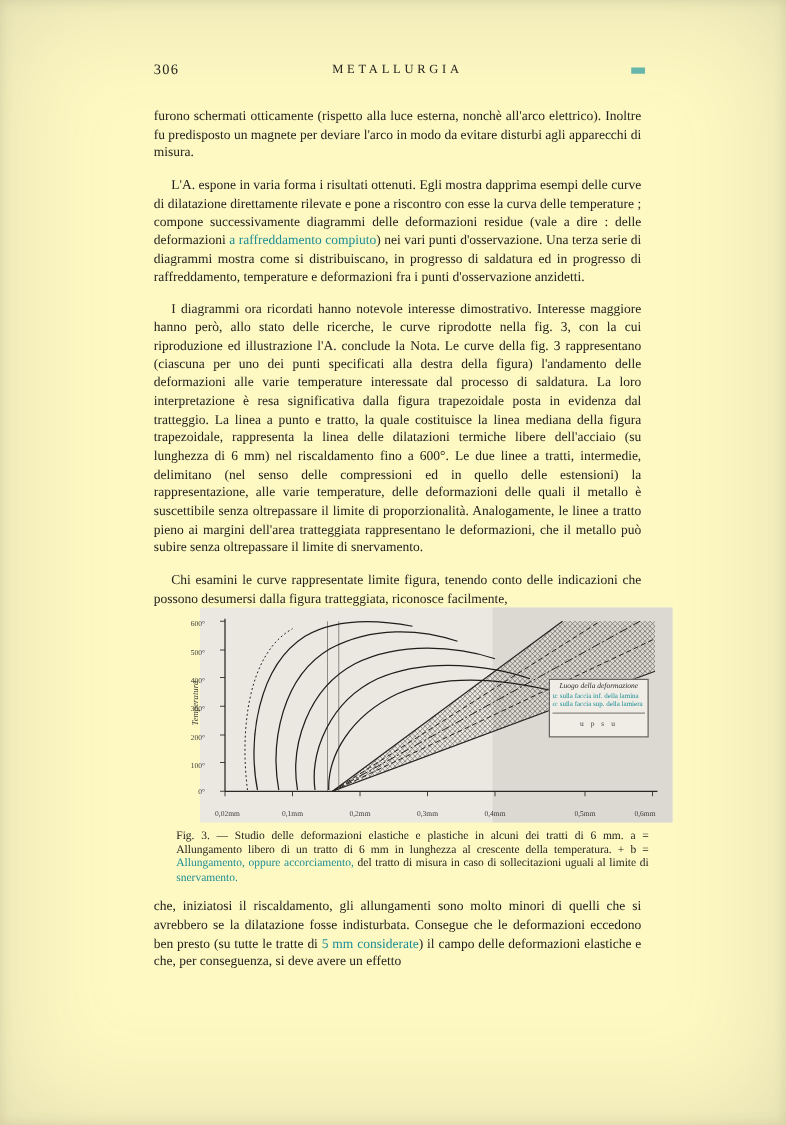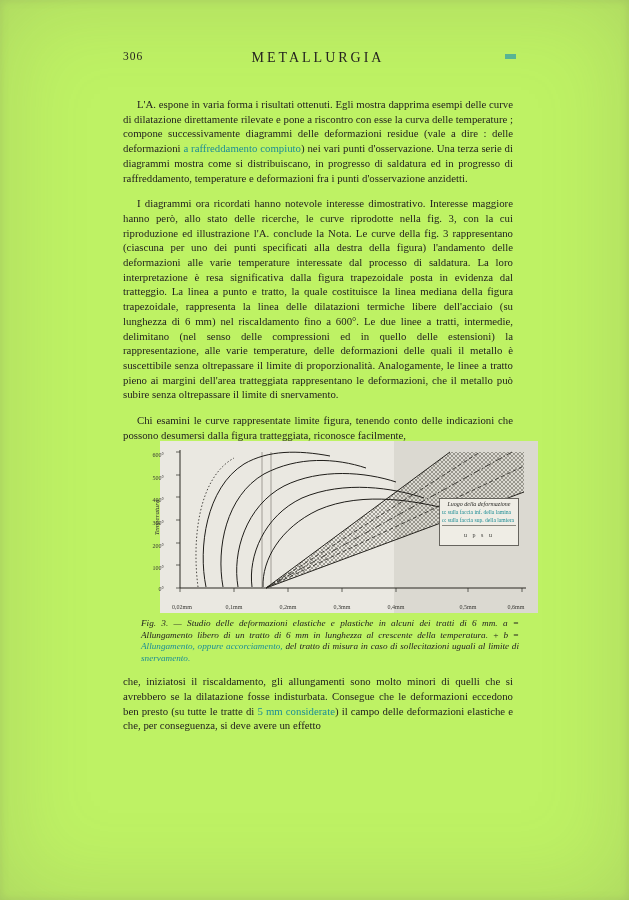--- a/index.html
+++ b/index.html
@@ -1,27 +1,27 @@
 <!DOCTYPE html>
 <html><head>
 <meta charset="utf-8">
 <style>
   * { box-sizing: border-box; margin: 0; padding: 0; }
   html, body { width: 629px; height: 900px; }
   body { background: #cfccc5; }
   .page {
     position: relative; width: 629px; height: 900px;
-    background: #bef264; overflow: hidden;
+    background: #fef9c3; overflow: hidden;
     box-shadow: inset 0 0 90px rgba(105,100,88,.20), inset 0 0 10px rgba(105,100,88,.18);
     font-family: "Liberation Serif", "DejaVu Serif", serif;
     color: #24231f;
   }
   .header { position: absolute; top: 50px; left: 123px; width: 390px; height: 16px; font-size: 11.5px; }
   .page-num { position: absolute; left: 0; top: 0; letter-spacing: 1px; }
-  .journal { position: absolute; left: 0; right: 0; text-align: center; font-size: 14px; letter-spacing: 3px; }
+  .journal { position: absolute; left: 0; right: 0; text-align: center; font-size: 10px; letter-spacing: 3px; }
   .artifact { position: absolute; right: -3px; top: 4px; width: 11px; height: 5px; background: #35a0a4; opacity: .75; }
 
   .text-block { position: absolute; top: 86px; left: 123px; width: 390px; font-size: 10.8px; line-height: 14.7px; text-align: justify; }
   .para { margin: 0; }
   .indent { text-indent: 14px; margin-top: 11px; }
   .p-after { margin-top: 10px; }
   .teal { color: #1d8d95; }
 
   .figure-block { margin: 6px 0 0 45px; width: 362px; position: relative; }
   .figure-plot { position: relative; width: 362px; height: 150px; }
@@ -34,35 +34,36 @@
   .y-tick { position: absolute; left: -26px; width: 22px; text-align: right; font-size: 6px; color: #3a3a36; }
 
   .legend { position: absolute; left: 271px; top: 50px; width: 80px; background: #efede5; border: 1px solid #66645e; padding: 2px; }
   .legend-title { font-size: 6px; font-style: italic; text-align: center; color: #2a2a26; line-height: 7px; }
   .legend-item { font-size: 5.6px; color: #1d8d95; margin-top: 1px; line-height: 6.5px; }
   .legend-footer { font-size: 6px; color: #3a3a36; margin-top: 2px; border-top: 1px solid #8a887f; padding-top: 2px; letter-spacing: 2px; text-align: center; }
 
   .x-ticks { position: relative; width: 362px; height: 13px; }
   .x-tick { position: absolute; top: 2px; transform: translateX(-50%); font-size: 6px; color: #3a3a36; white-space: nowrap; }
 
-  .caption { margin: 7px 0 0 -27px; width: 378px; font-size: 9.2px; line-height: 11.4px; text-align: justify; color: #24231f; font-style: italic; }
+  .caption { margin: 7px 0 0 -27px; width: 378px; font-size: 9.2px; line-height: 11.4px; text-align: justify; color: #24231f; }
 </style>
 </head>
 <body>
 
 <div class="page">
 
   <div class="header">
     <span class="page-num">306</span>
     <span class="journal">METALLURGIA</span>
     <span class="artifact"></span>
   </div>
 
   <div class="text-block">
 
+    <p class="para">furono schermati otticamente (rispetto alla luce esterna, nonchè all'arco elettrico). Inoltre fu predisposto un magnete per deviare l'arco in modo da evitare disturbi agli apparecchi di misura.</p>
 
     <p class="para indent"><span>L'A. espone in varia forma i risultati ottenuti. Egli mostra dapprima esempi delle curve di dilatazione direttamente rilevate e pone a riscontro con esse la curva delle temperature ; compone successivamente diagrammi delle deformazioni residue (vale a dire : delle deformazioni </span><span class="teal">a raffreddamento compiuto</span><span>) nei vari punti d'osservazione. Una terza serie di diagrammi mostra come si distribuiscano, in progresso di saldatura ed in progresso di raffreddamento, temperature e deformazioni fra i punti d'osservazione anzidetti.</span></p>
 
     <p class="para indent">I diagrammi ora ricordati hanno notevole interesse dimostrativo. Interesse maggiore hanno però, allo stato delle ricerche, le curve riprodotte nella fig. 3, con la cui riproduzione ed illustrazione l'A. conclude la Nota. Le curve della fig. 3 rappresentano (ciascuna per uno dei punti specificati alla destra della figura) l'andamento delle deformazioni alle varie temperature interessate dal processo di saldatura. La loro interpretazione è resa significativa dalla figura trapezoidale posta in evidenza dal tratteggio. La linea a punto e tratto, la quale costituisce la linea mediana della figura trapezoidale, rappresenta la linea delle dilatazioni termiche libere dell'acciaio (su lunghezza di 6 mm) nel riscaldamento fino a 600°. Le due linee a tratti, intermedie, delimitano (nel senso delle compressioni ed in quello delle estensioni) la rappresentazione, alle varie temperature, delle deformazioni delle quali il metallo è suscettibile senza oltrepassare il limite di proporzionalità. Analogamente, le linee a tratto pieno ai margini dell'area tratteggiata rappresentano le deformazioni, che il metallo può subire senza oltrepassare il limite di snervamento.</p>
 
     <p class="para indent">Chi esamini le curve rappresentate limite figura, tenendo conto delle indicazioni che possono desumersi dalla figura tratteggiata, riconosce facilmente,</p>
 
     <figure class="figure-block">
       <div class="figure-plot">
         <div class="bg-light"></div>

